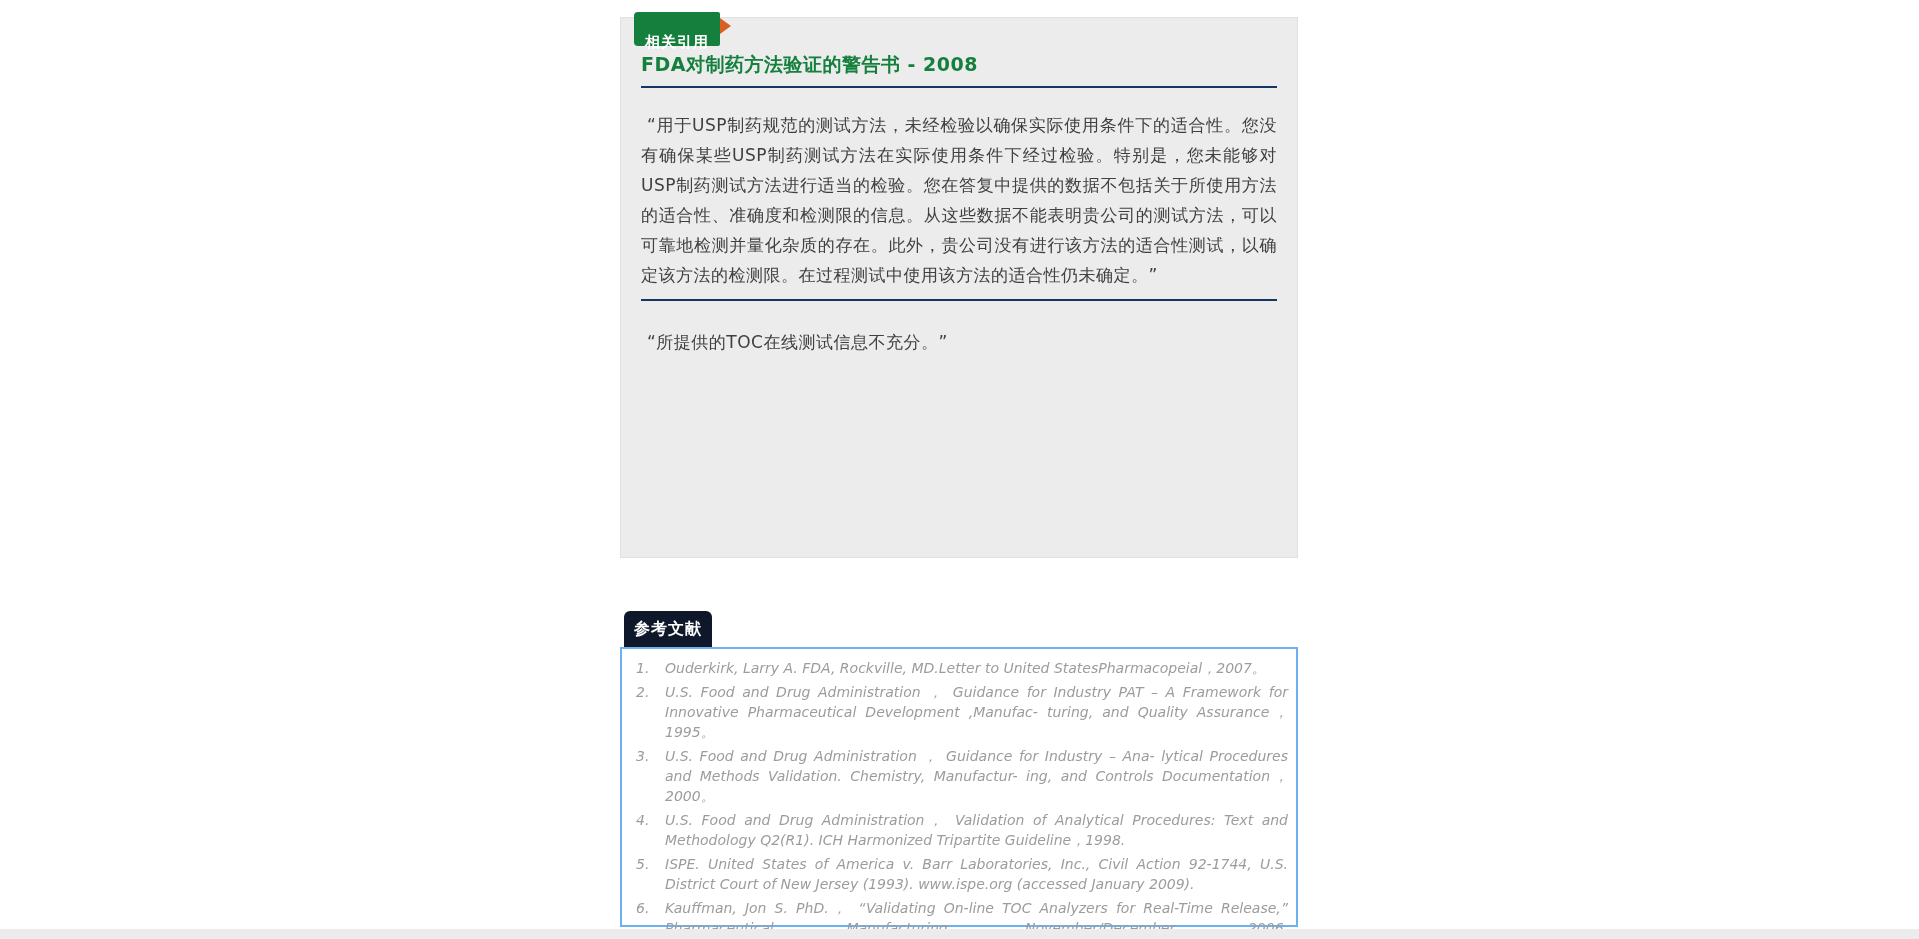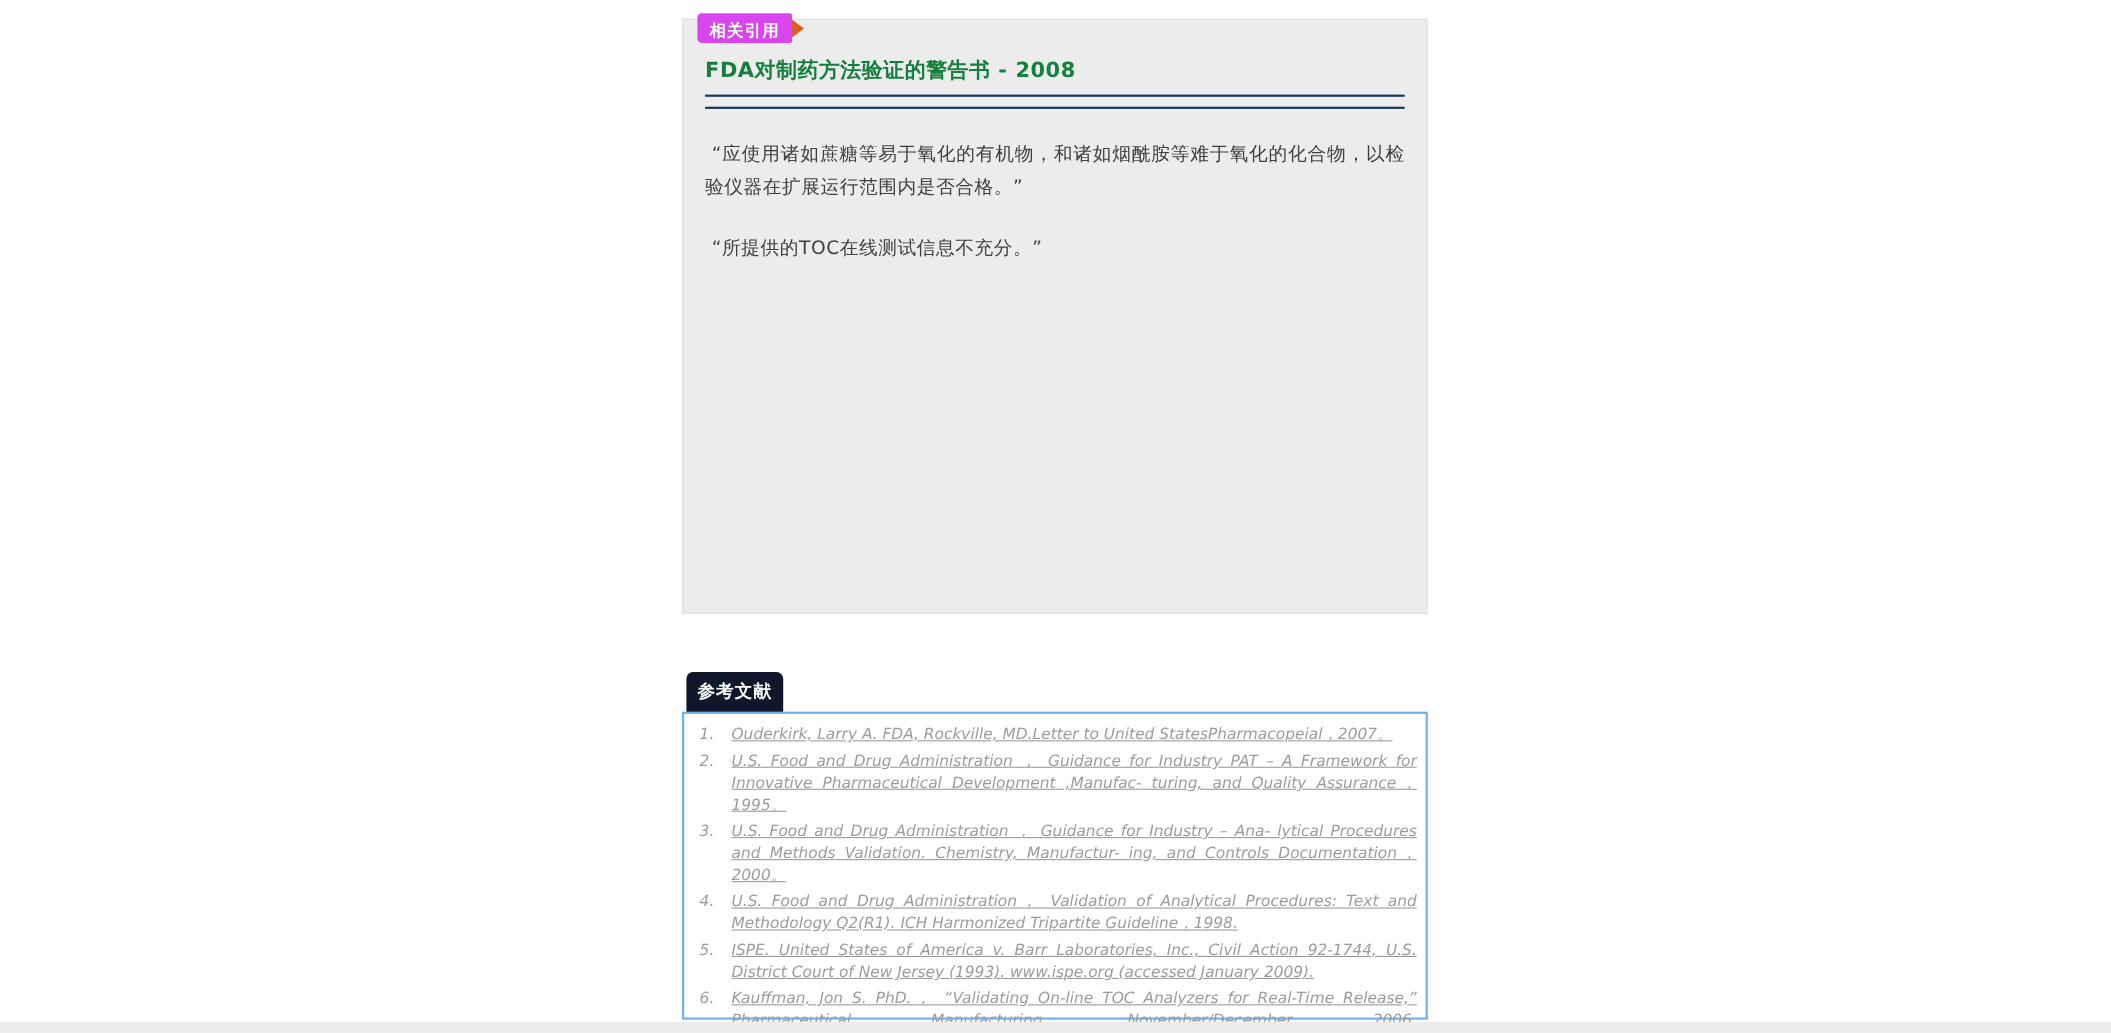--- a/index.html
+++ b/index.html
@@ -17,26 +17,26 @@
     left: 620px; top: 17px;
     width: 678px; height: 541px;
     background: #ececec;
     border: 1px solid #e0e0e0;
     padding: 34px 20px 0 20px;
   }
   .ribbon {
     position: absolute;
     left: 13px; top: -6px;
     height: 27px;
-    background: #d946ef;
+    background: #15803d;
     color: #ffffff;
     font-size: 15px;
     font-weight: bold;
     line-height: 27px;
-    padding: 3px 11px;
+    padding: 17px 11px;
     border-radius: 4px 2px 2px 4px;
     letter-spacing: 1px;
   }
   .ribbon::after {
     content: "";
     position: absolute;
     right: -11px; top: 6px;
     width: 0; height: 0;
     border-top: 8px solid transparent;
     border-bottom: 8px solid transparent;
@@ -105,44 +105,43 @@
     line-height: 20px;
     color: #9c9c9c;
   }
   .ref-text {
     flex: 1;
     font-style: italic;
     font-size: 14px;
     line-height: 20px;
     color: #9c9c9c;
     text-align: justify;
-    text-decoration: underline;
   }
 
   
   .footer-strip {
     position: absolute;
     left: 0; bottom: 0;
     width: 1919px; height: 10px;
     background: #ececec;
   }
 </style>
 </head>
 <body>
 
 <section class="citation-box">
   <div class="ribbon">
     <span>相关引用</span>
   </div>
 
   <h2 class="cite-heading">FDA对制药方法验证的警告书 - 2008</h2>
   <div class="divider"></div>
+  <p class="quote-para first">“用于USP制药规范的测试方法，未经检验以确保实际使用条件下的适合性。您没有确保某些USP制药测试方法在实际使用条件下经过检验。特别是，您未能够对USP制药测试方法进行适当的检验。您在答复中提供的数据不包括关于所使用方法的适合性、准确度和检测限的信息。从这些数据不能表明贵公司的测试方法，可以可靠地检测并量化杂质的存在。此外，贵公司没有进行该方法的适合性测试，以确定该方法的检测限。在过程测试中使用该方法的适合性仍未确定。”</p>
 
   <div class="divider"></div>
-  <p class="quote-para gap">“应使用诸如蔗糖等易于氧化的有机物，和诸如烟酰胺等难于氧化的化合物，以检验仪器在扩展运行范围内是否合格。”</p>
   <p class="quote-para gap">“所提供的TOC在线测试信息不充分。”</p>
 </section>
 
 <section class="references-wrap">
   <div class="ref-tab">
     <span>参考文献</span>
   </div>
   <div class="ref-panel">
     <div class="ref-item">
       <span class="ref-num">1.</span>

